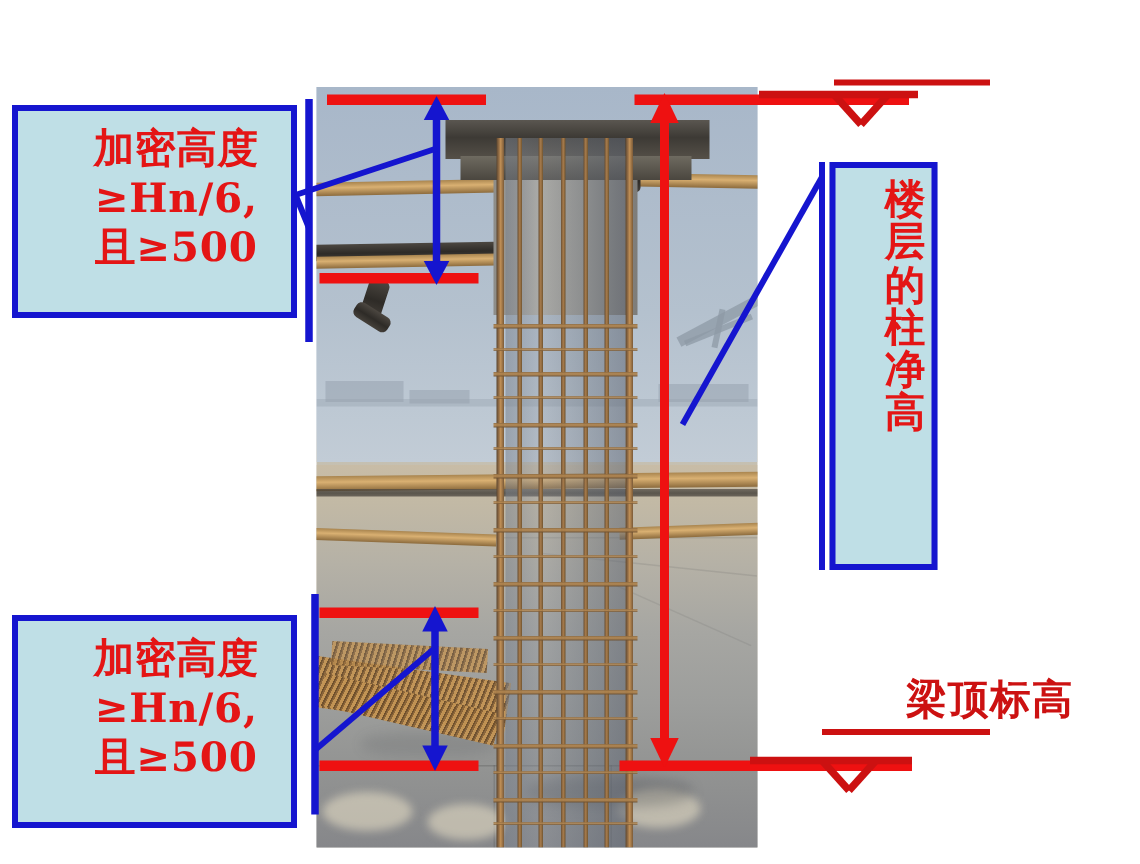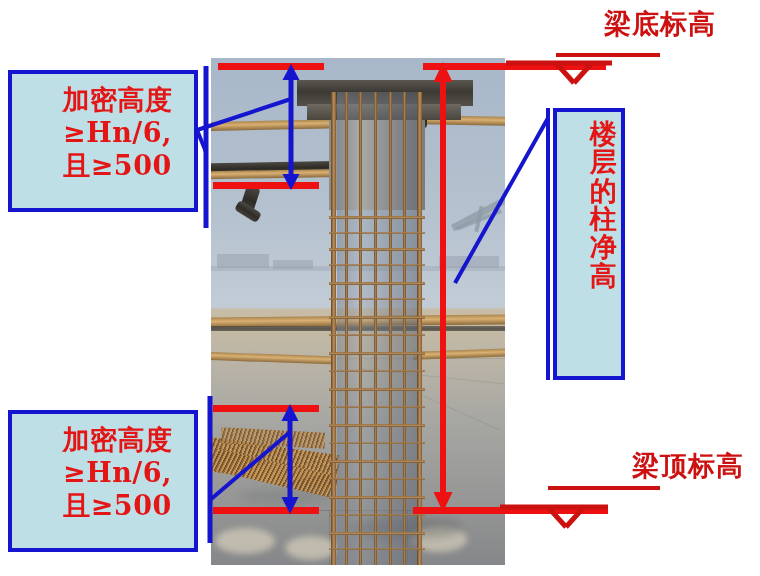--- a/index.html
+++ b/index.html
@@ -139,21 +139,21 @@
   .elev-label{
     position:absolute;
     color:#cc1111;
     font-weight:bold;
     font-size:27px;
     white-space:nowrap;
     font-family:"DejaVu Serif","Liberation Serif",serif;
     letter-spacing:1px;
   }
   #label-top{left:604px;top:6px;}
-  #label-bottom{left:632px;top:448px;}
+  #label-bottom{left:604px;top:448px;}
 </style>
 </head>
 <body>
 
 <div id="stage">
 
   <div class="photo">
 
     <div class="ph horizon"></div>
 
@@ -319,16 +319,15 @@
 
   <div class="callout" id="callout-right">
     <span class="ln">楼</span>
     <span class="ln">层</span>
     <span class="ln">的</span>
     <span class="ln">柱</span>
     <span class="ln">净</span>
     <span class="ln">高</span>
   </div>
 
-  <div class="elev-label" id="label-top">梁底标高</div>
   <div class="elev-label" id="label-bottom">梁顶标高</div>
 
 </div>
 
 </body></html>

